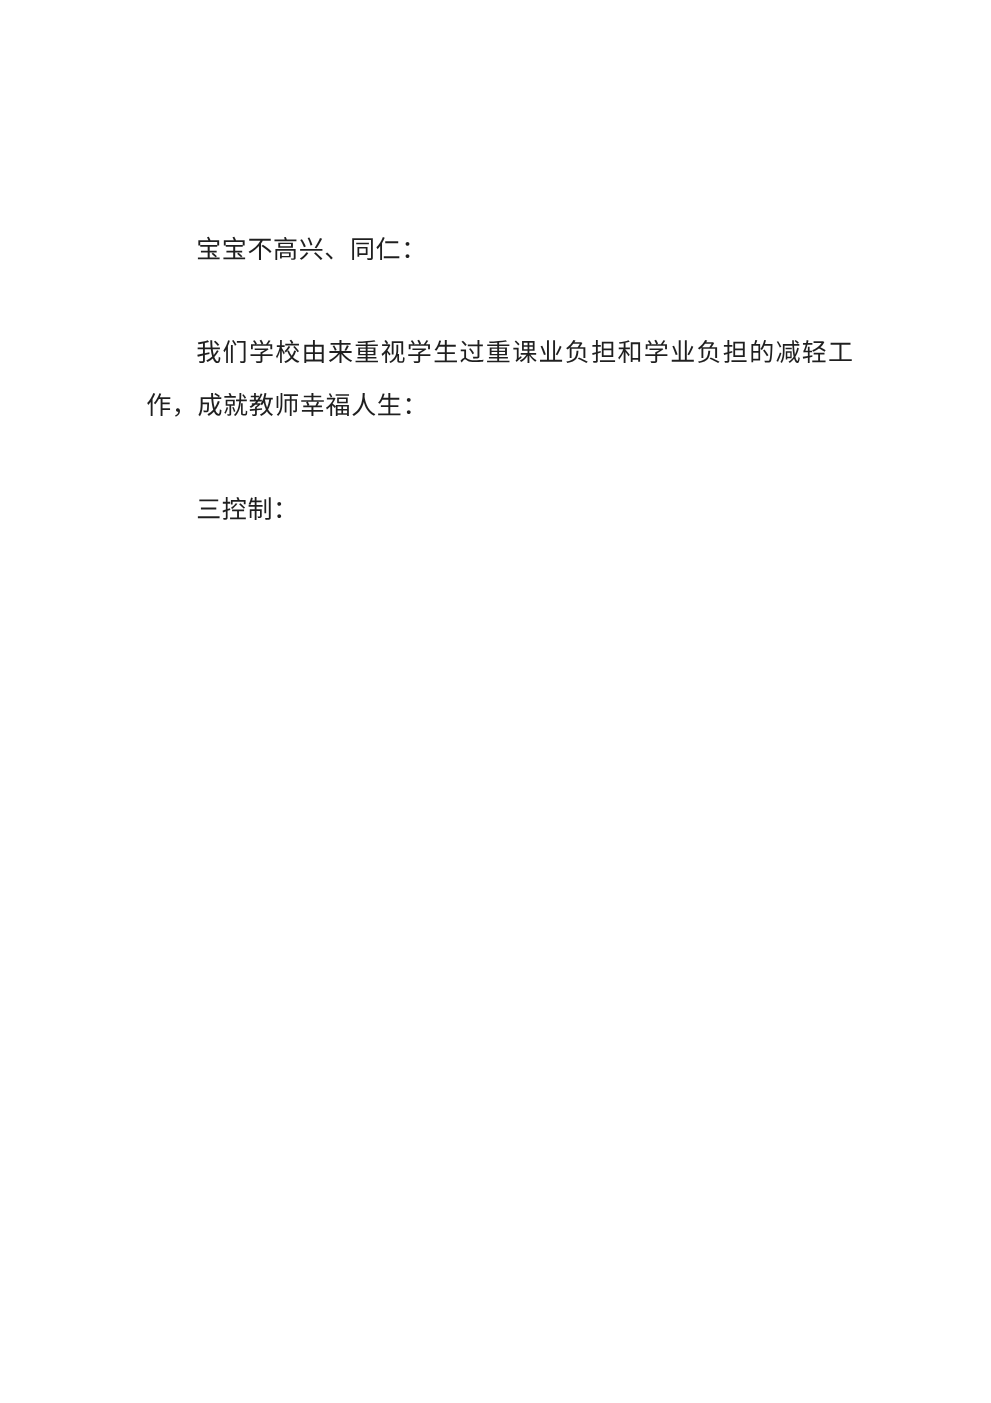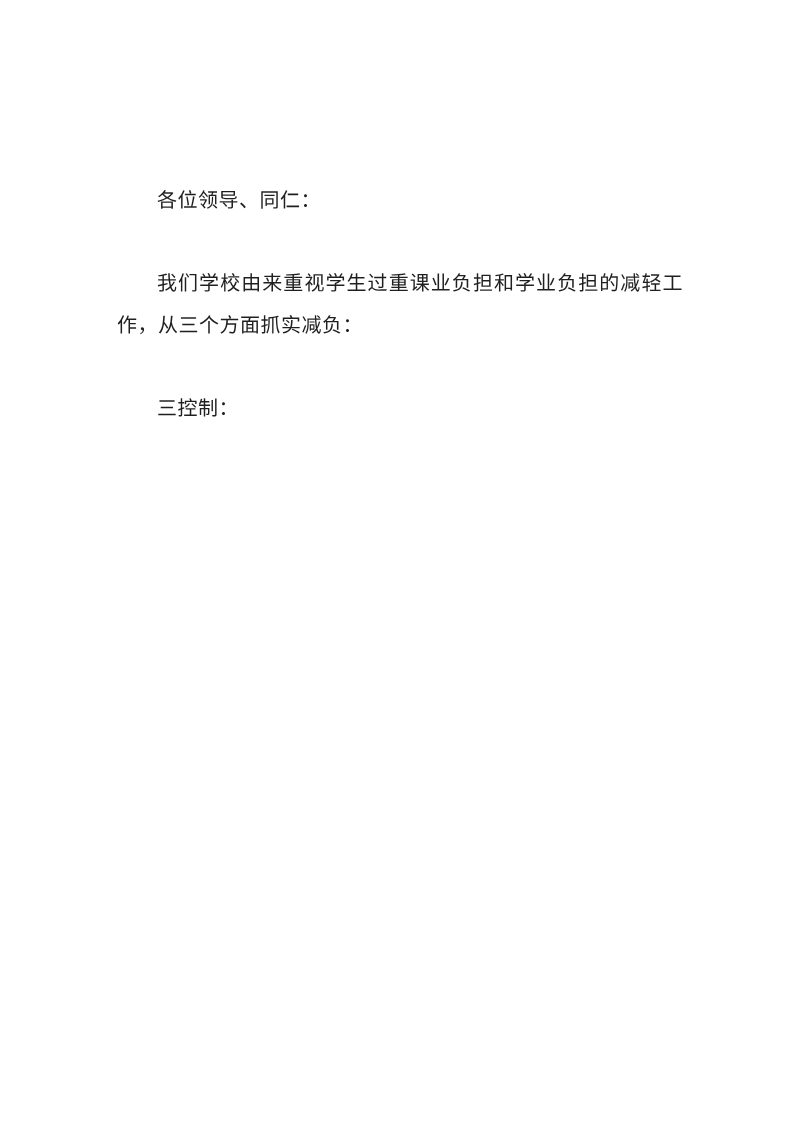--- a/index.html
+++ b/index.html
@@ -42,17 +42,17 @@
   }
   .section-heading {
     font-weight: normal;     
   }
 </style>
 </head>
 <body>
 
 <div class="page">
   <div class="doc-body">
-    <p class="para">各位领导、同仁：</p>
-    <p class="para">我们学校由来重视学生过重课业负担和学业负担的减轻工作，从三个方面抓实减负：</p>
+    <p class="para">宝宝不高兴、同仁：</p>
+    <p class="para">我们学校由来重视学生过重课业负担和学业负担的减轻工作，成就教师幸福人生：</p>
     <p class="para">三控制：</p>
   </div>
 </div>
 
 </body></html>

